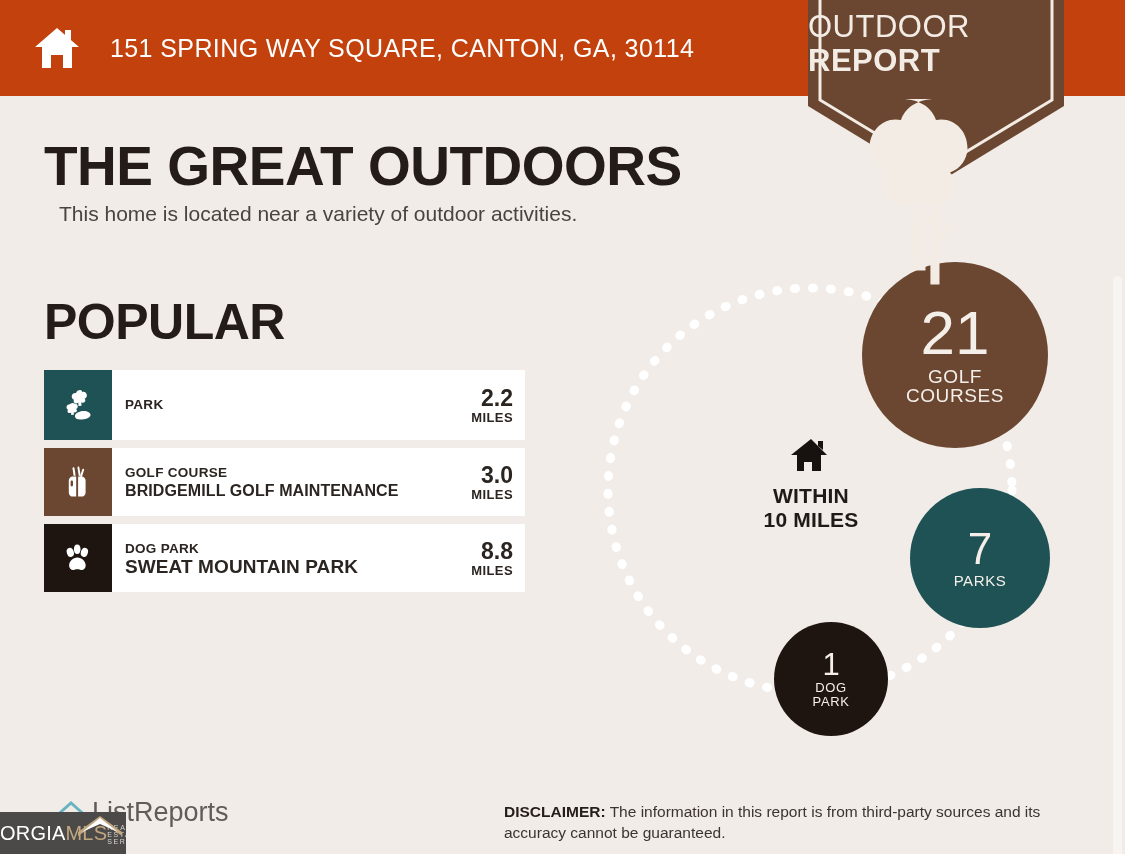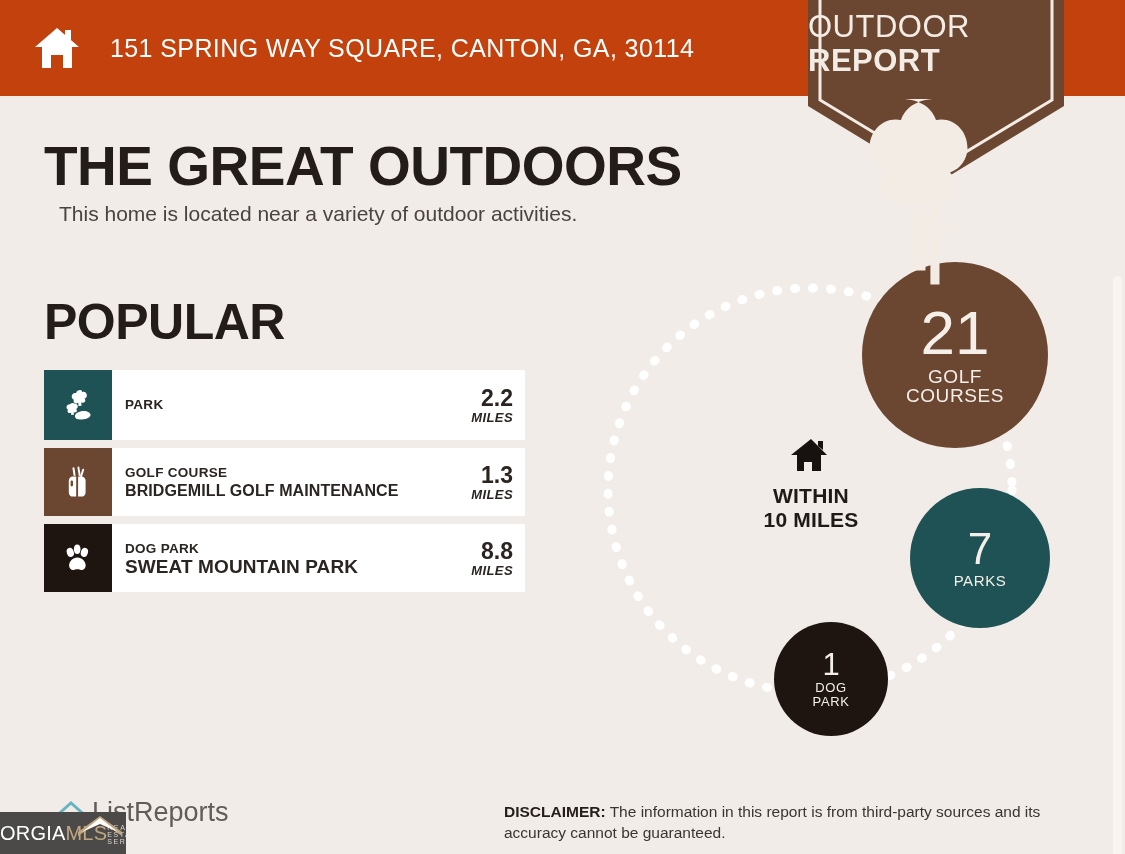--- a/index.html
+++ b/index.html
@@ -116,21 +116,20 @@
     width: 78px; text-align: right;
     padding-right: 6px;
   }
   .poi-miles-num {
     font-size: 23px; font-weight: bold; color: #2b2522;
     line-height: 24px;
   }
   .poi-miles-lbl {
     font-size: 13px; font-weight: bold; color: #2b2522;
     letter-spacing: 0.4px;
-    font-style: italic;
   }
   .dotted-ring {
     position: absolute; left: 0; top: 0;
     width: 540px; height: 520px;
   }
   .center-label {
     position: absolute; left: 745px; top: 438px;
     width: 132px; text-align: center;
   }
   .center-label .house { width: 42px; height: 34px; margin: 0 auto 12px; display:block; }
@@ -291,21 +290,21 @@
           <path fill="#ffffff" d="M13 12.5c-2.5 0-4.2 1.8-4.2 4.3v11.6c0 2.4 1.7 4.2 4.1 4.2h3.3V12.5H13zm-1.2 4.1c.7 0 1.2.6 1.2 1.3v3.2c0 .7-.5 1.3-1.2 1.3s-1.2-.6-1.2-1.3v-3.2c0-.7.5-1.3 1.2-1.3z"></path>
           <path fill="#ffffff" d="M18.1 12.5v20.1h3.3c2.4 0 4.2-1.8 4.2-4.2V16.8c0-2.5-1.8-4.3-4.2-4.3h-3.3z"></path>
         </svg>
       </div>
       <div class="poi-body">
         <div class="poi-texts">
           <div class="poi-cat">GOLF COURSE</div>
           <div class="poi-name small">BRIDGEMILL GOLF MAINTENANCE</div>
         </div>
         <div class="poi-dist">
-          <div class="poi-miles-num">1.3</div>
+          <div class="poi-miles-num">3.0</div>
           <div class="poi-miles-lbl">MILES</div>
         </div>
       </div>
     </div>
 
     <div class="poi-row">
       <div class="poi-icon" style="background:#1e1510">
         <svg viewBox="0 0 36 36">
           <ellipse fill="#ffffff" cx="10.3" cy="12.4" rx="3.5" ry="4.6" transform="rotate(-18 10.3 12.4)"></ellipse>
           <ellipse fill="#ffffff" cx="17.2" cy="9.2" rx="3.3" ry="4.8"></ellipse>

